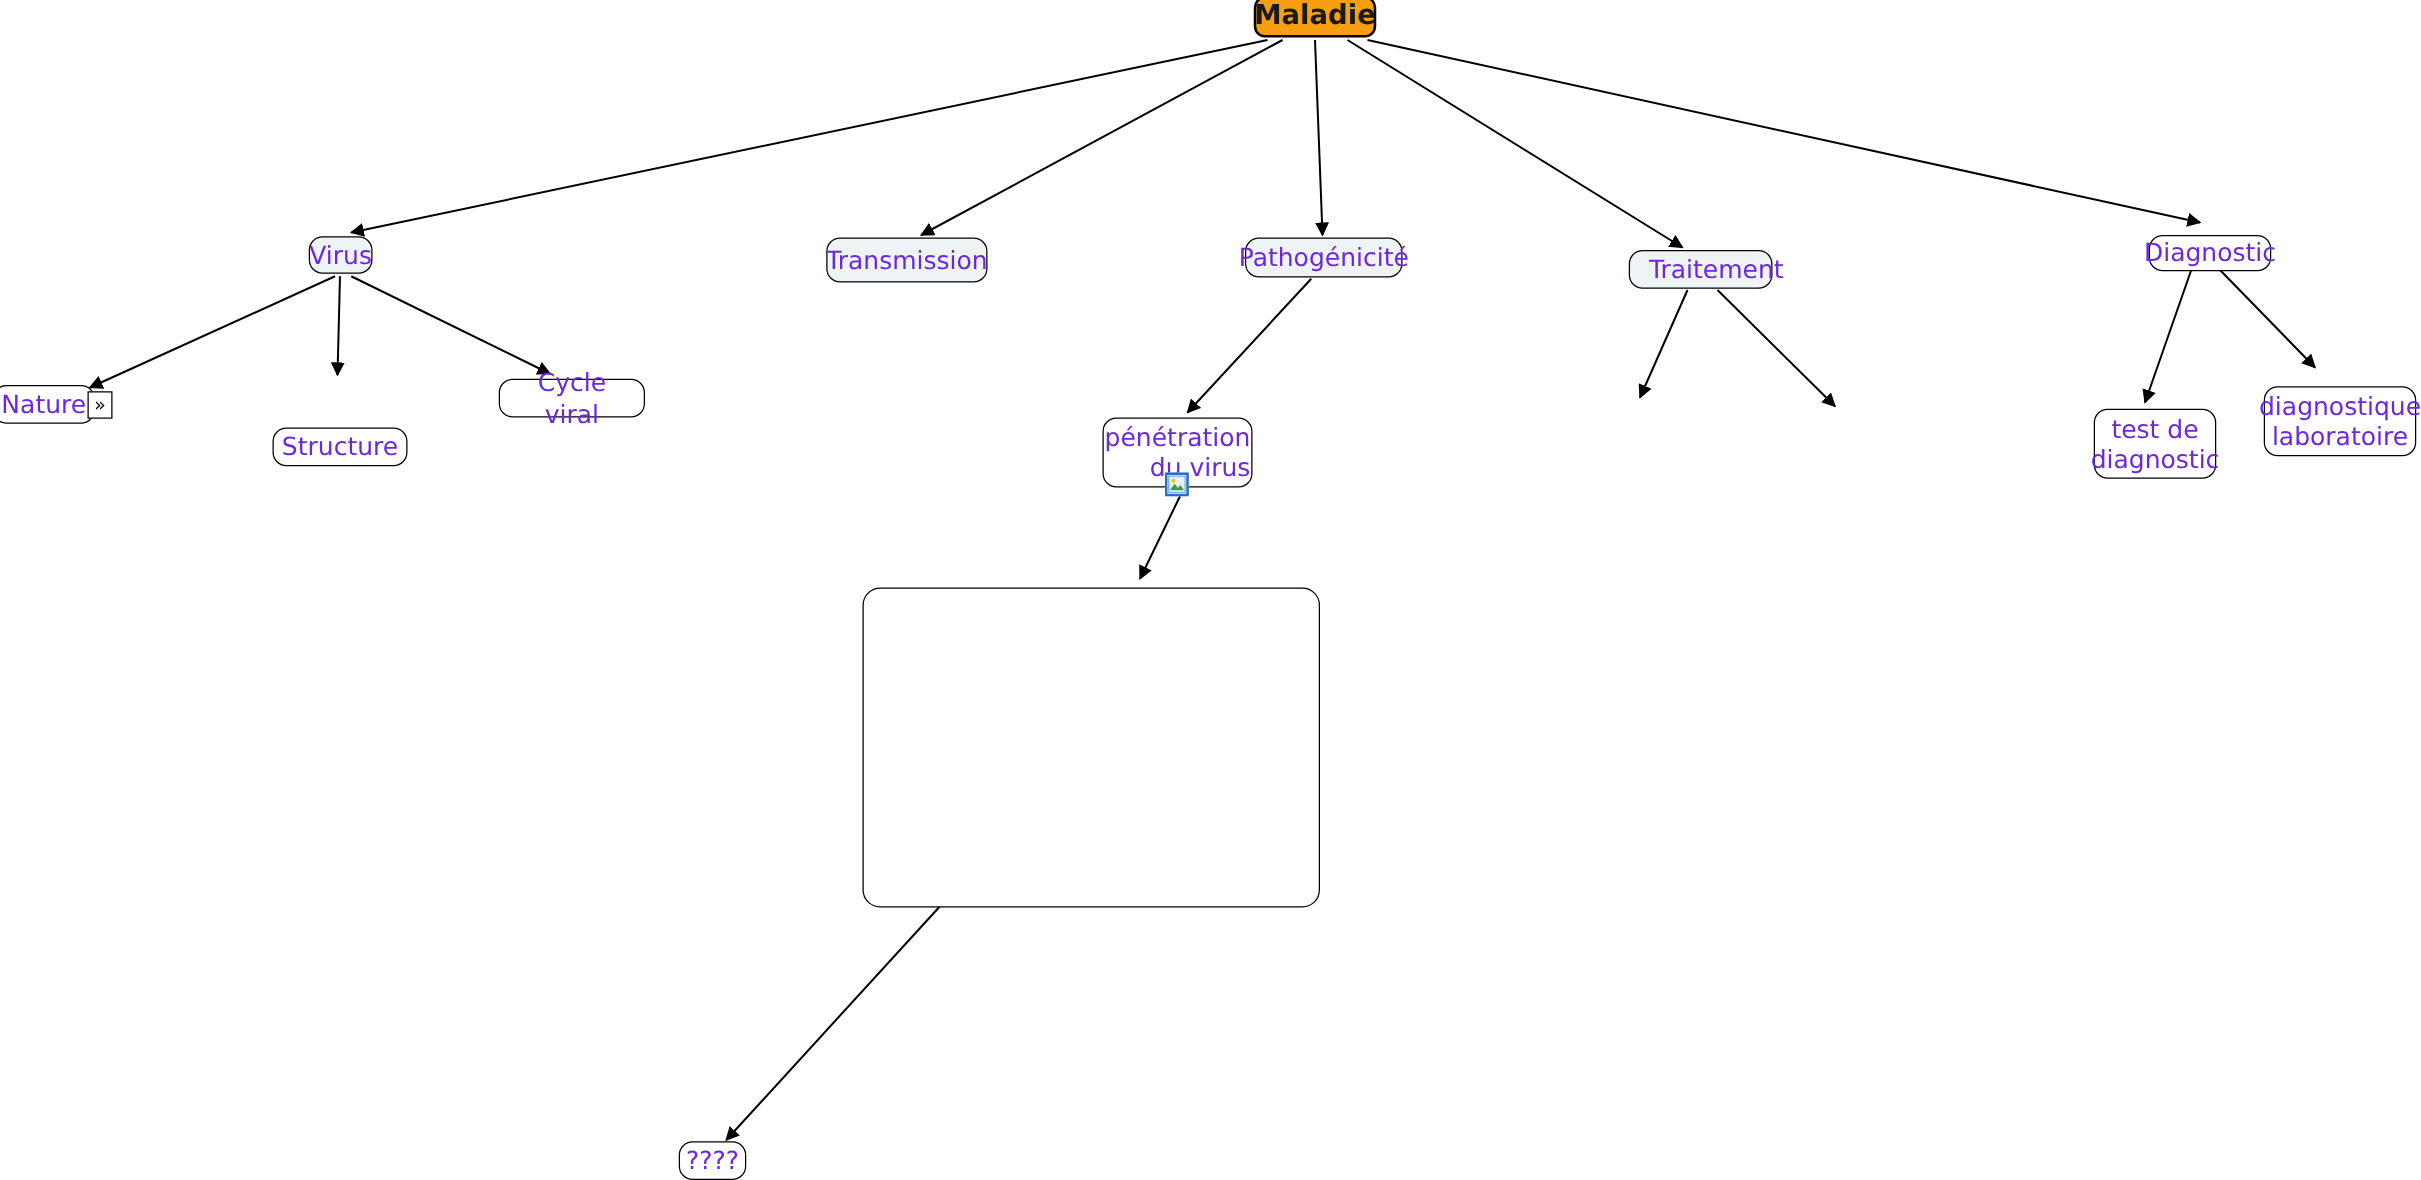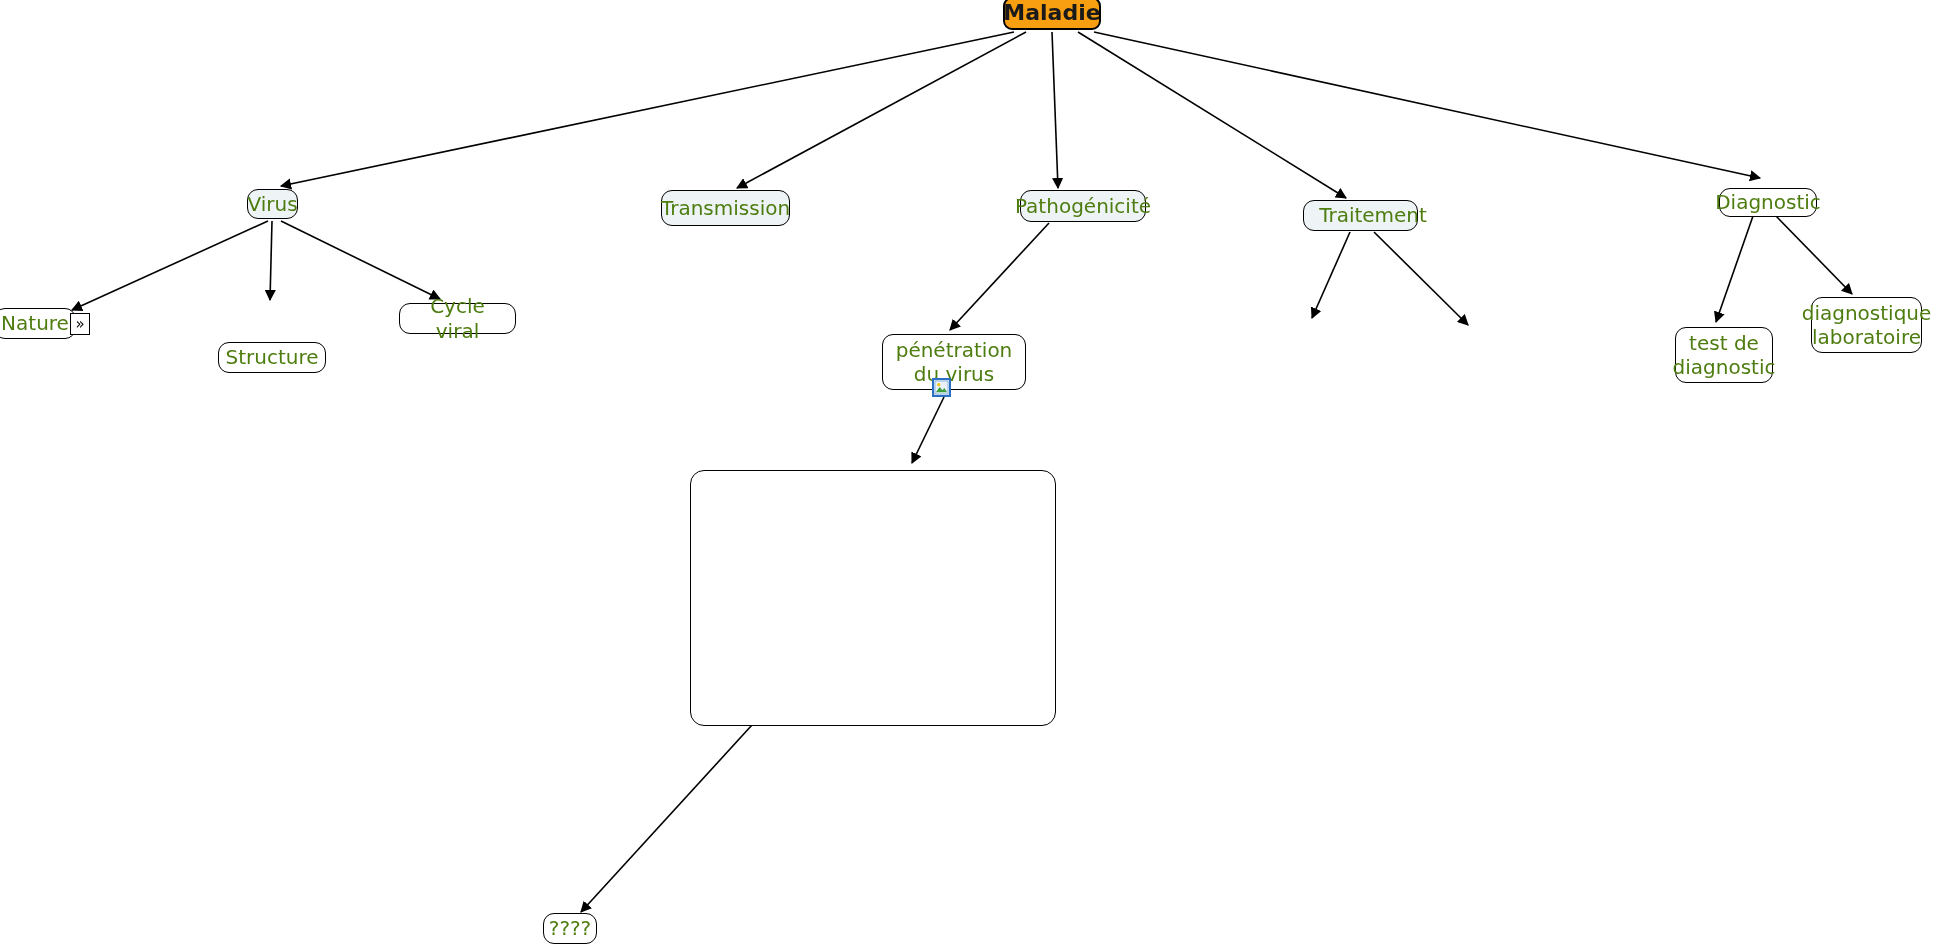--- a/index.html
+++ b/index.html
@@ -27,21 +27,21 @@
   .node {
     position: absolute;
     box-sizing: border-box;
     border: 1.6px solid #000000;
     border-radius: 11px;
     background: #ffffff;
     display: flex;
     align-items: center;
     justify-content: center;
     text-align: center;
-    color: #4d7c0f;
+    color: #6d28d9;
     font-size: 20px;
     line-height: 1.22;
     padding: 3px 9px;
     white-space: pre-line;
     z-index: 5;
   }
   .node.tinted {
     background: #eef3f5;
   }
   .node.root {
@@ -127,21 +127,21 @@
   </div>
 
   <div class="node tinted" style="left:247px; top:189px; width:51px; height:30px;">
     <span>Virus</span>
   </div>
 
   <div class="node tinted" style="left:661px; top:190px; width:129px; height:36px;">
     <span>Transmission</span>
   </div>
 
-  <div class="node tinted" style="left:996px; top:190px; width:126px; height:32px;margin-left:24px;">
+  <div class="node tinted" style="left:996px; top:190px; width:126px; height:32px;">
     <span>Pathogénicité</span>
   </div>
 
   <div class="node tinted" style="left:1303px; top:200px; width:115px; height:31px;padding-left:34px;">
     <span>Traitement</span>
   </div>
 
   <div class="node" style="left:1719px; top:188px; width:98px; height:29px;">
     <span>Diagnostic</span>
   </div>
@@ -154,41 +154,41 @@
   </div>
 
   <div class="node" style="left:218px; top:305px; width:108px; height:31px;margin-top:37px;">
     <span>Structure</span>
   </div>
 
   <div class="node" style="left:399px; top:303px; width:117px; height:31px;">
     <span>Cycle viral</span>
   </div>
 
-  <div class="node" style="left:882px; top:334px; width:144px; height:56px;">
+  <div class="node" style="left:882px; top:334px; width:120px; height:56px;text-align:right;">
     <span>pénétration
 du virus</span>
   </div>
   <div class="badge-image" style="left:932px; top:378px;">
     <svg viewBox="0 0 16 16" xmlns="http://www.w3.org/2000/svg" aria-hidden="true">
       <rect x="0" y="0" width="16" height="16" fill="#ffffff"></rect>
       <rect x="1" y="1" width="14" height="14" fill="#e8f0fa" stroke="#7aa7d8" stroke-width="1"></rect>
       <circle cx="5" cy="5" r="1.7" fill="#f2c400"></circle>
       <path d="M2 13 L6 7.5 L9 11 L11 8.5 L14 13 Z" fill="#3f9e3f"></path>
     </svg>
   </div>
 
 
 
   <div class="node" style="left:1675px; top:327px; width:98px; height:56px;">
     <span>test de
 diagnostic</span>
   </div>
 
-  <div class="node" style="left:1811px; top:297px; width:111px; height:56px;">
+  <div class="node" style="left:1811px; top:309px; width:122px; height:56px;">
     <span>diagnostique
 laboratoire</span>
   </div>
 
   <div class="node blank" style="left:690px; top:470px; width:366px; height:256px;">
     <span></span>
   </div>
 
   <div class="node" style="left:543px; top:913px; width:54px; height:31px;">
     <span>????</span>

